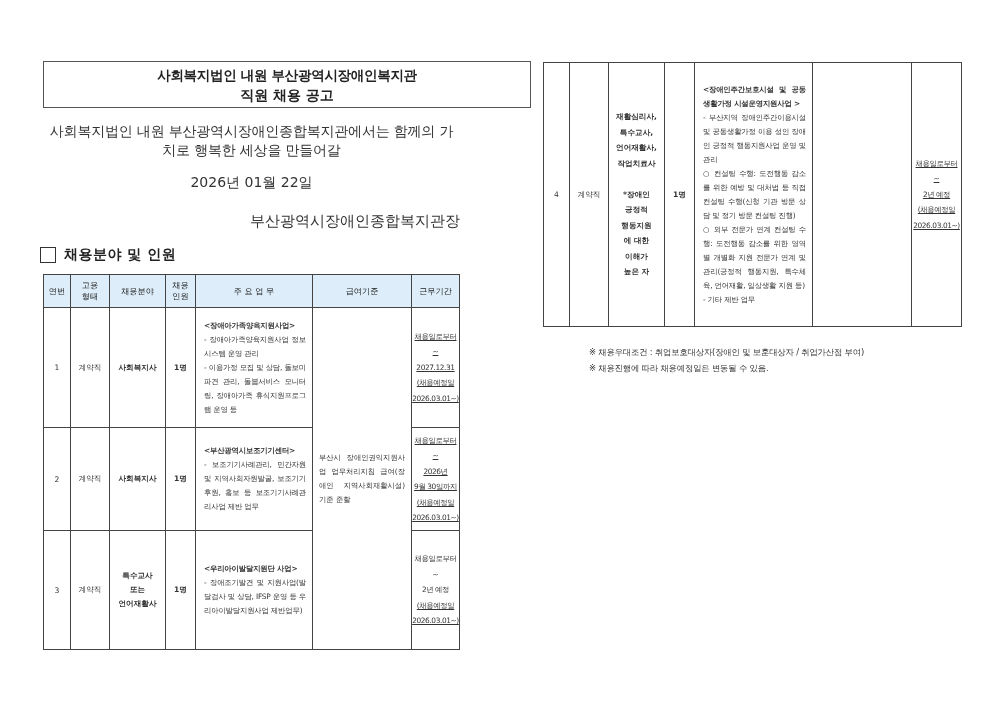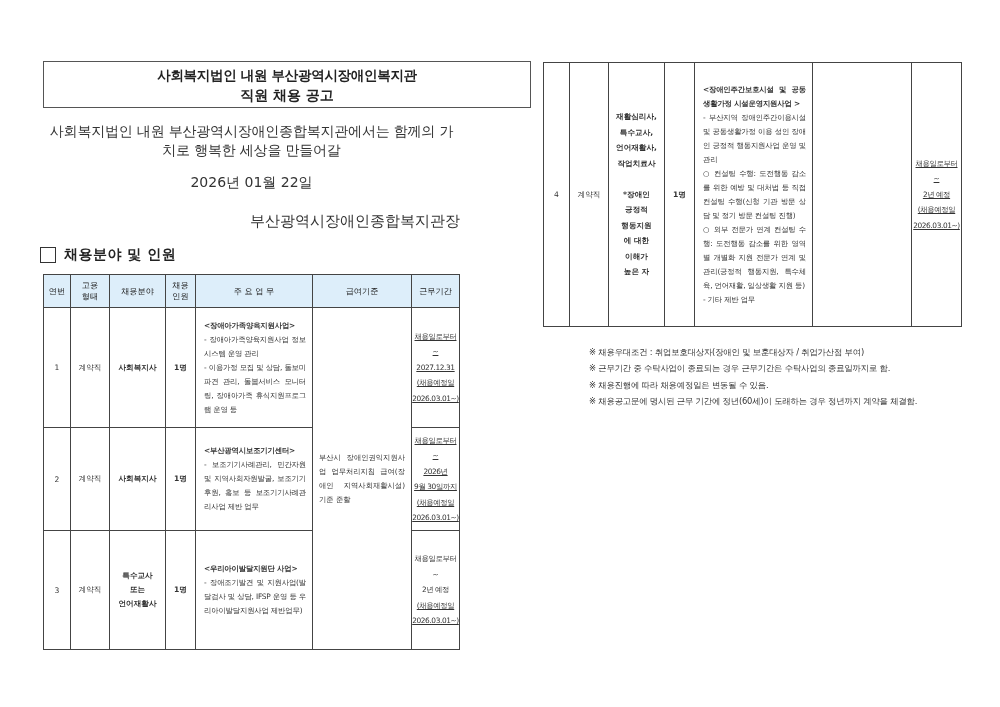--- a/index.html
+++ b/index.html
@@ -180,16 +180,14 @@
           <span>2년 예정</span>
           <span>(채용예정일</span>
           <span>2026.03.01~)</span>
         </td>
     </tr>
   </tbody>
 </table>
 
 <div class="notes">
   <div>※  채용우대조건 : 취업보호대상자(장애인 및 보훈대상자 / 취업가산점 부여)</div>
-  <div>※  근무기간 중 수탁사업이 종료되는 경우 근무기간은 수탁사업의 종료일까지로 함.</div>
   <div>※  채용진행에 따라 채용예정일은 변동될 수 있음.</div>
-  <div>※  채용공고문에 명시된 근무 기간에 정년(60세)이 도래하는 경우 정년까지 계약을 체결함.</div>
 </div>
 
 </body></html>

